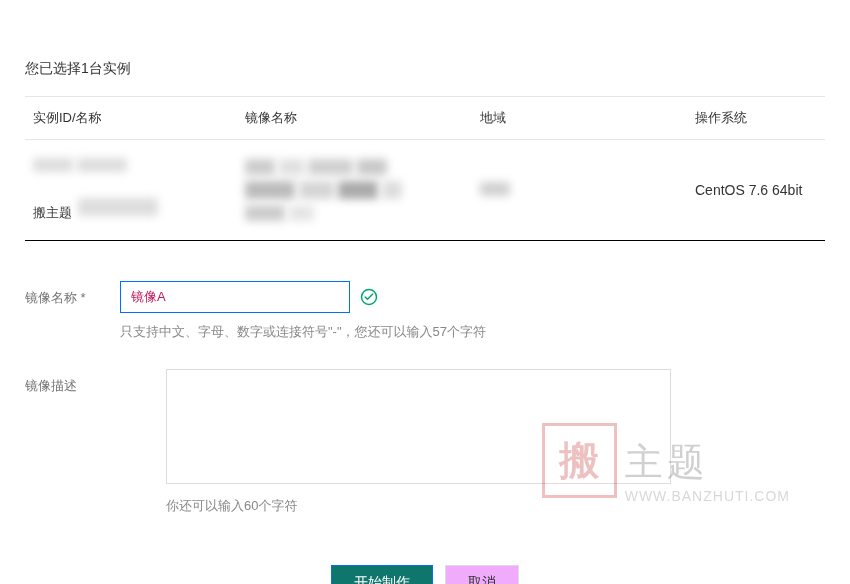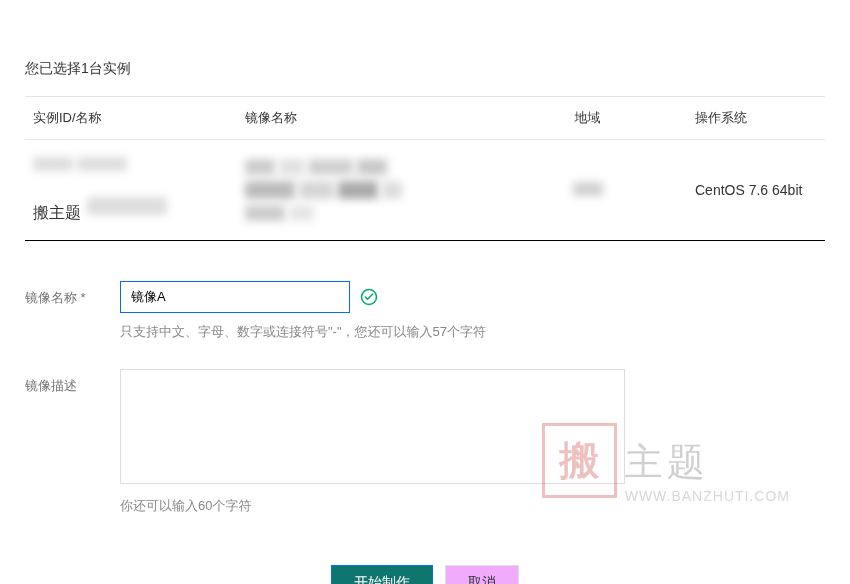--- a/index.html
+++ b/index.html
@@ -39,39 +39,39 @@
       font-size: 13px;
     }
     .table-row {
       display: flex;
       padding: 12px 0;
       min-height: 100px;
       align-items: center;
     }
     .col-id { width: 220px; padding-left: 8px; }
     .col-package { width: 235px; }
-    .col-region { width: 215px; text-align: center; }
+    .col-region { width: 215px; }
     .col-os { flex: 1; }
     .blur-block {
       display: inline-block;
       background: #ddd;
       filter: blur(4px);
       border-radius: 2px;
     }
     .blur-lines {
       display: flex;
       flex-direction: column;
       gap: 6px;
     }
     .blur-line {
       display: flex;
       gap: 4px;
     }
     .instance-label {
-      font-size: 16px;
+      font-size: 13px;
       color: #333;
       margin-top: 6px;
       display: inline-block;
     }
     .form-row {
       display: flex;
       align-items: flex-start;
       margin-bottom: 8px;
     }
     .form-label {
@@ -89,33 +89,34 @@
       align-items: center;
       gap: 10px;
     }
     .text-input {
       width: 230px;
       height: 32px;
       border: 1px solid #006eff;
       padding: 0 10px;
       font-size: 13px;
       outline: none;
-      color: #000000;
+      color: #be185d;
     }
     .check-icon {
       width: 18px;
       height: 18px;
     }
     .hint-text {
       font-size: 13px;
       color: #888;
       margin-top: 10px;
     }
     .desc-row {
       margin-top: 28px;
+      gap: 46px;
     }
     .textarea {
       width: 505px;
       height: 115px;
       border: 1px solid #ddd;
       padding: 8px;
       font-size: 13px;
       resize: none;
       outline: none;
       font-family: inherit;

